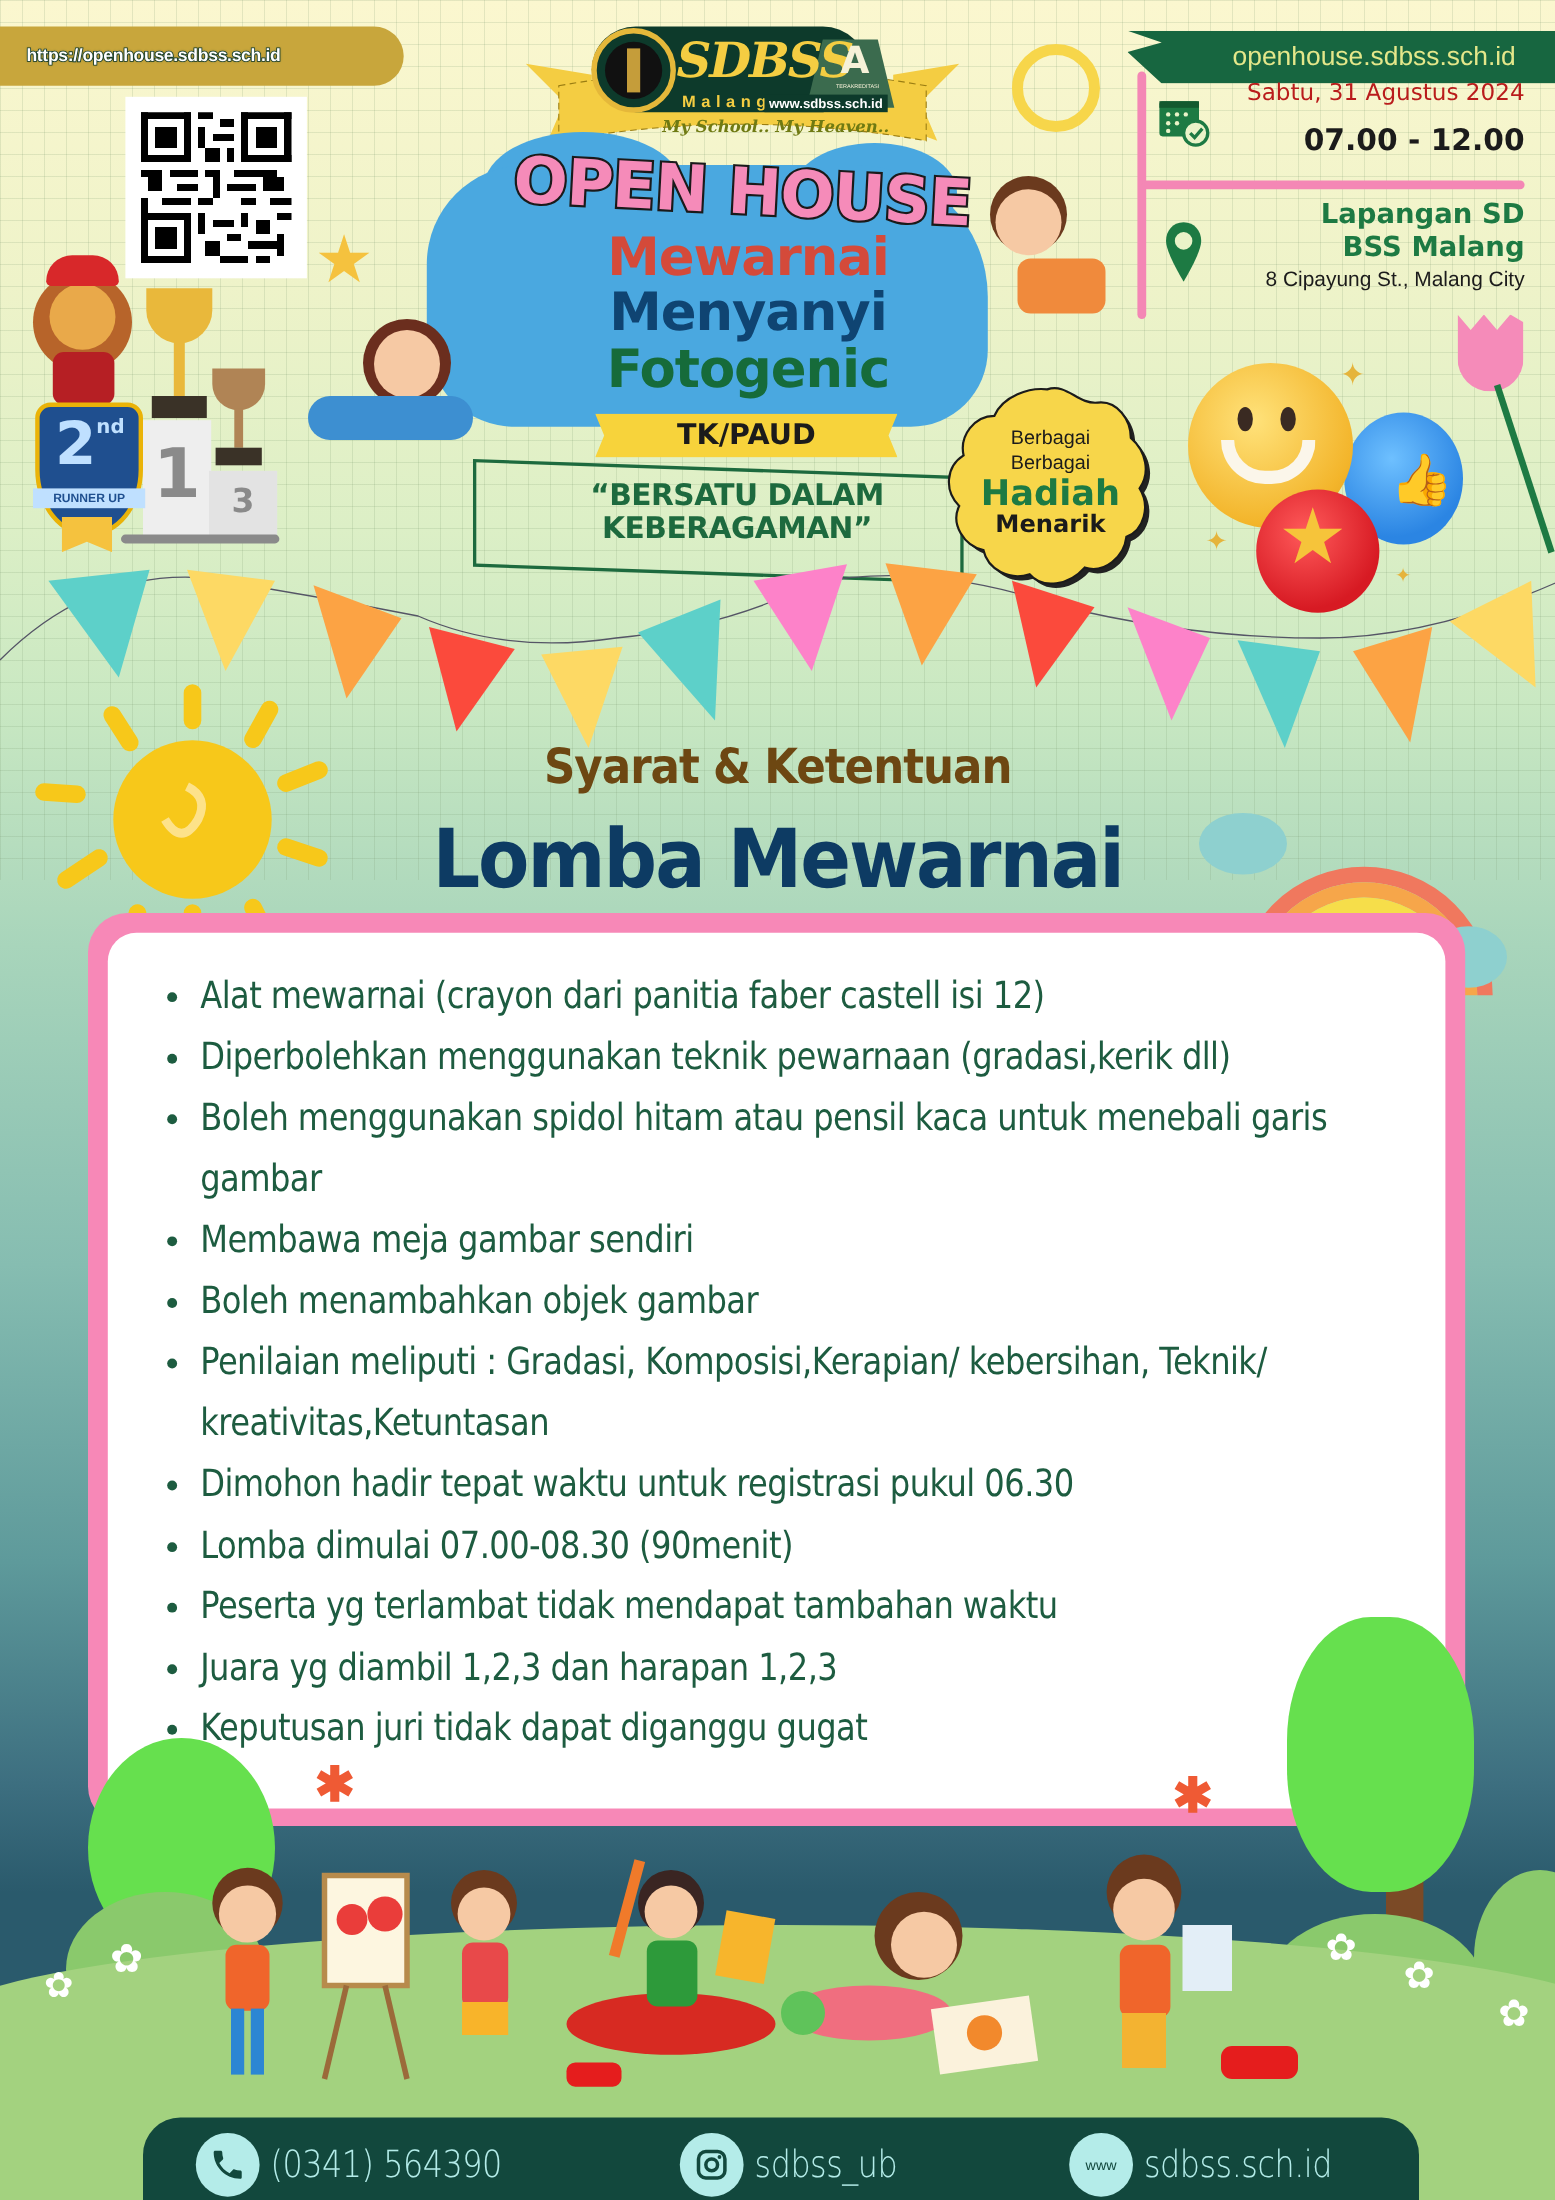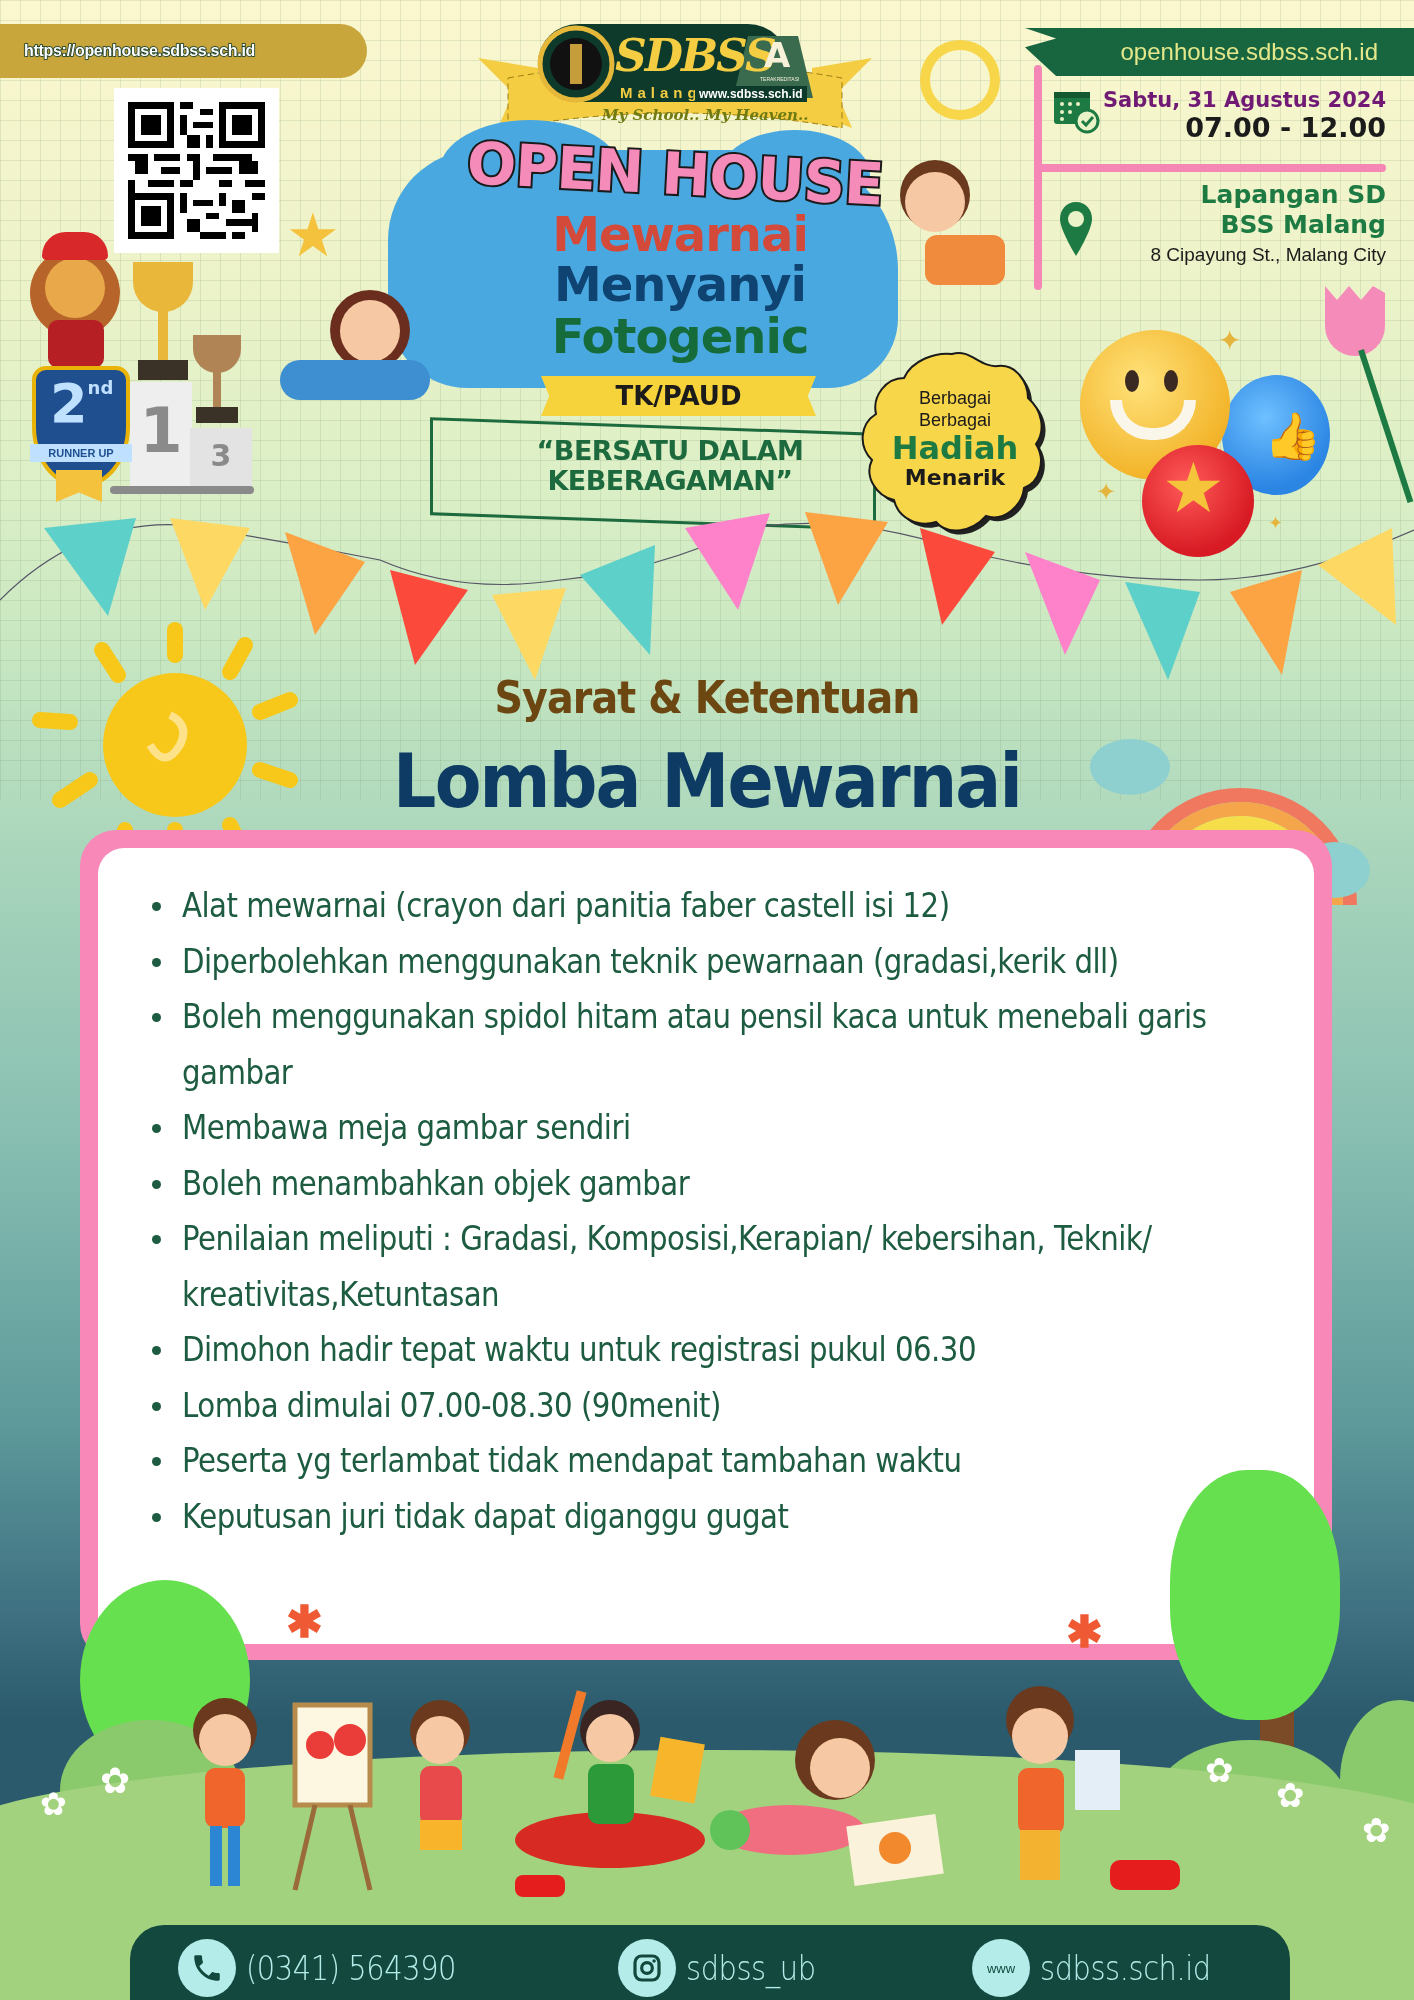--- a/index.html
+++ b/index.html
@@ -14,21 +14,21 @@
   .url-pill span{color:#fff;font-weight:bold;font-size:16px;letter-spacing:-.3px;-webkit-text-stroke:1.5px #123a2a;paint-order:stroke fill;text-shadow:0 0 2px #123a2a;}
   .qr{left:114px;top:88px;width:165px;height:165px;background:#fff;padding:14px;box-sizing:border-box;}
   .qr svg{width:100%;height:100%;display:block;}
   
   .logo-ribbon{left:478px;top:18px;width:394px;height:120px;}
   
   .site-banner{left:1025px;top:28px;width:389px;height:48px;background:#176640;display:flex;align-items:center;justify-content:flex-end;padding-right:36px;box-sizing:border-box;clip-path:polygon(0 0,100% 0,100% 100%,8% 100%,0 40%,8% 22%);}
   .site-banner span{color:#e4e78a;font-size:24px;}
   .pink-v{left:1034px;top:65px;width:8px;height:225px;background:#f487b5;border-radius:4px;}
   .pink-h{left:1038px;top:164px;width:348px;height:8px;background:#f487b5;border-radius:4px;}
-  .date{right:28px;top:88px;color:#701a75;font-weight:700;font-size:21px;font-family:"DejaVu Sans",sans-serif;}
+  .date{right:28px;top:72px;color:#b91c1c;font-weight:400;font-size:21px;font-family:"DejaVu Sans",sans-serif;}
   .time{right:28px;top:112px;color:#1b1b1b;font-weight:900;font-size:27px;font-family:"DejaVu Sans",sans-serif;}
   .venue{right:28px;top:180px;color:#1d7a43;font-weight:900;font-size:25px;text-align:right;line-height:30px;font-family:"DejaVu Sans",sans-serif;}
   .addr{right:28px;top:244px;color:#1b1b1b;font-size:19px;}
   .cal-icon{left:1052px;top:86px;width:48px;height:48px;}
   .pin-icon{left:1058px;top:200px;width:36px;height:58px;}
   
   .cloud{left:388px;top:150px;width:510px;height:238px;background:#4aa8e0;border-radius:90px 120px 70px 80px;}
   .cloud2{left:440px;top:120px;width:180px;height:100px;background:#4aa8e0;border-radius:50%;}
   .cloud3{left:720px;top:130px;width:150px;height:90px;background:#4aa8e0;border-radius:50%;}
   .oh{left:455px;top:140px;width:440px;text-align:center;font-family:"DejaVu Sans",sans-serif;font-weight:900;font-size:58px;color:#f58bb9;-webkit-text-stroke:4px #1a1a1a;paint-order:stroke fill;letter-spacing:-1px;transform:rotate(3deg);}
@@ -329,20 +329,21 @@
 <ul class="abs rules">
   <li><span>Alat mewarnai (crayon dari panitia faber castell isi 12)</span></li>
   <li><span>Diperbolehkan menggunakan teknik pewarnaan (gradasi,kerik dll)</span></li>
   <li><span>Boleh menggunakan spidol hitam atau pensil kaca untuk menebali garis gambar</span></li>
   <li><span>Membawa meja gambar sendiri</span></li>
   <li><span>Boleh menambahkan objek gambar</span></li>
   <li><span>Penilaian meliputi : Gradasi, Komposisi,Kerapian/ kebersihan, Teknik/ kreativitas,Ketuntasan</span></li>
   <li><span>Dimohon hadir tepat waktu untuk registrasi pukul 06.30</span></li>
   <li><span>Lomba dimulai 07.00-08.30 (90menit)</span></li>
   <li><span>Peserta yg terlambat tidak mendapat tambahan waktu</span></li>
+  <li><span>Juara yg diambil 1,2,3 dan harapan 1,2,3</span></li>
   <li><span>Keputusan juri tidak dapat diganggu gugat</span></li>
 </ul>
 <div class="abs asterisk" style="left:286px;top:1596px;">✱</div>
 <div class="abs asterisk" style="left:1066px;top:1606px;">✱</div>
 
 <div class="abs trunk-l"></div>
 <div class="abs tree-l"></div>
 <div class="abs trunk-r"></div>
 <div class="abs tree-r"></div>
 <div class="abs bush" style="left:60px;top:1720px;width:180px;height:140px;"></div>

